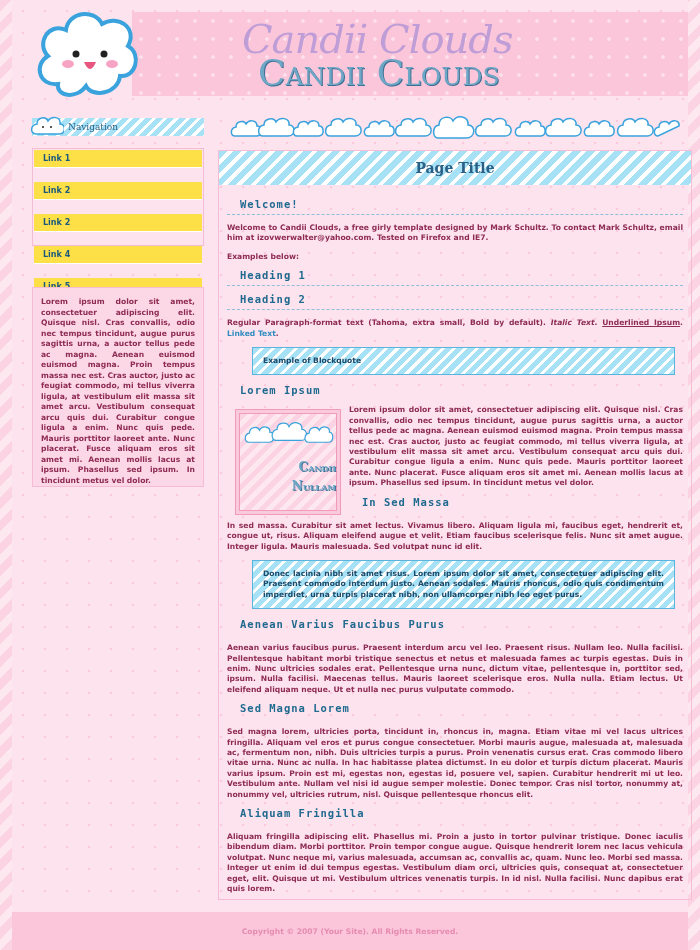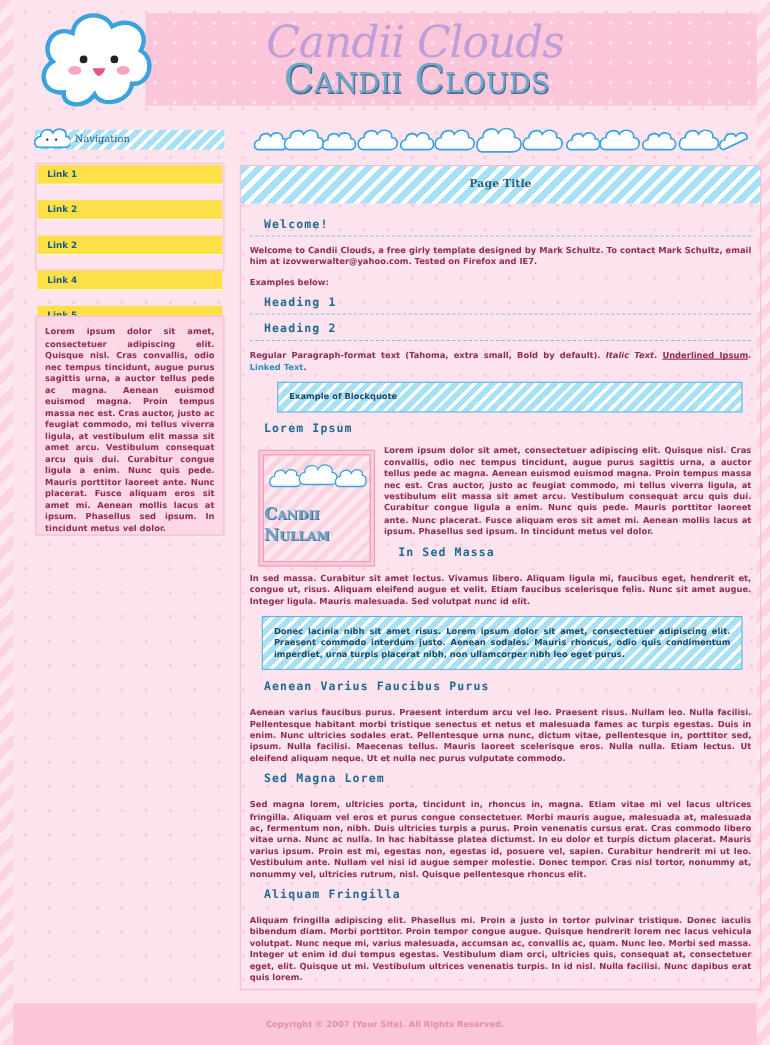--- a/index.html
+++ b/index.html
@@ -62,52 +62,52 @@
   .clouds-strip { position: absolute; left: 218px; top: 114px; width: 450px; height: 30px; }
 
   .main {
     position: absolute; left: 206px; top: 150px; width: 474px; height: 750px;
     border: 1px solid #f5bcd3; background: transparent;
   }
   .page-title-bar {
     height: 34px;
     background: repeating-linear-gradient(135deg, #a6e1f5 0 6px, #ffffff 6px 10px);
     text-align: center; line-height: 34px;
-    font-family: "DejaVu Serif", serif; font-weight: bold; font-size: 10px; color: #2a5f86;
+    font-family: "DejaVu Serif", serif; font-weight: bold; font-size: 14px; color: #2a5f86;
   }
   .content { padding: 14px 8px 0 8px; color: #8e2c54; font-weight: bold; font-size: 7.6px; line-height: 10.4px; text-align: justify; }
   .h { font-family: "DejaVu Sans Mono", monospace; font-weight: bold; font-size: 10.5px; color: #1f6a8f;
        letter-spacing: 1px; padding-left: 13px; border-bottom: 1px dashed #8fbfd6; margin-bottom: 8px; height: 16px; }
   .h.plain { border-bottom: none; }
   p { margin-bottom: 8px; }
   .quote {
     margin: 4px 8px 10px 25px; padding: 8px 10px;
     background: repeating-linear-gradient(135deg, #a6e1f5 0 5px, #ffffff 5px 8px);
     border: 1px solid #5ab4dd; color: #1b4a6a;
   }
   .quote2 {
-    margin: 2px 8px 10px 11px; padding: 8px 10px;
+    margin: 2px 8px 10px 25px; padding: 8px 10px;
     background: repeating-linear-gradient(135deg, #a6e1f5 0 5px, #ffffff 5px 8px);
     border: 1px solid #5ab4dd; color: #1b4a6a;
   }
   a.lnk { color: #2e8bbf; text-decoration: none; }
   .u { text-decoration: underline; }
   .i { font-style: italic; }
   .img-float {
     float: left; width: 106px; height: 106px; margin: 0 8px 4px 8px;
     border: 1px solid #f29ab9; background: #f9c9dc; padding: 3px;
   }
   .img-inner {
     width: 100%; height: 100%; border: 1px solid #f29ab9;
     background: repeating-linear-gradient(135deg, #fcd3e3 0 5px, #fde8f0 5px 10px);
     position: relative;
   }
   .img-text {
-    position: absolute; left: 0; right: 0; top: 44px; text-align: left;
-    font-family: "DejaVu Serif", serif; font-size: 15px; line-height: 19px; color: #6ea6c6;
+    position: absolute; left: 0; right: 0; top: 44px; text-align: right;
+    font-family: "DejaVu Serif", serif; font-size: 12px; line-height: 19px; color: #6ea6c6;
     text-shadow: 1px 1px 0 #3d6f94; font-variant: small-caps;
   }
   .footer {
     position: absolute; left: 0; top: 912px; width: 676px; height: 38px;
     background: #fbc6da; text-align: center; line-height: 40px;
     color: #e58cb0; font-weight: bold; font-size: 7.6px;
   }
 </style>
 </head>
 <body>

